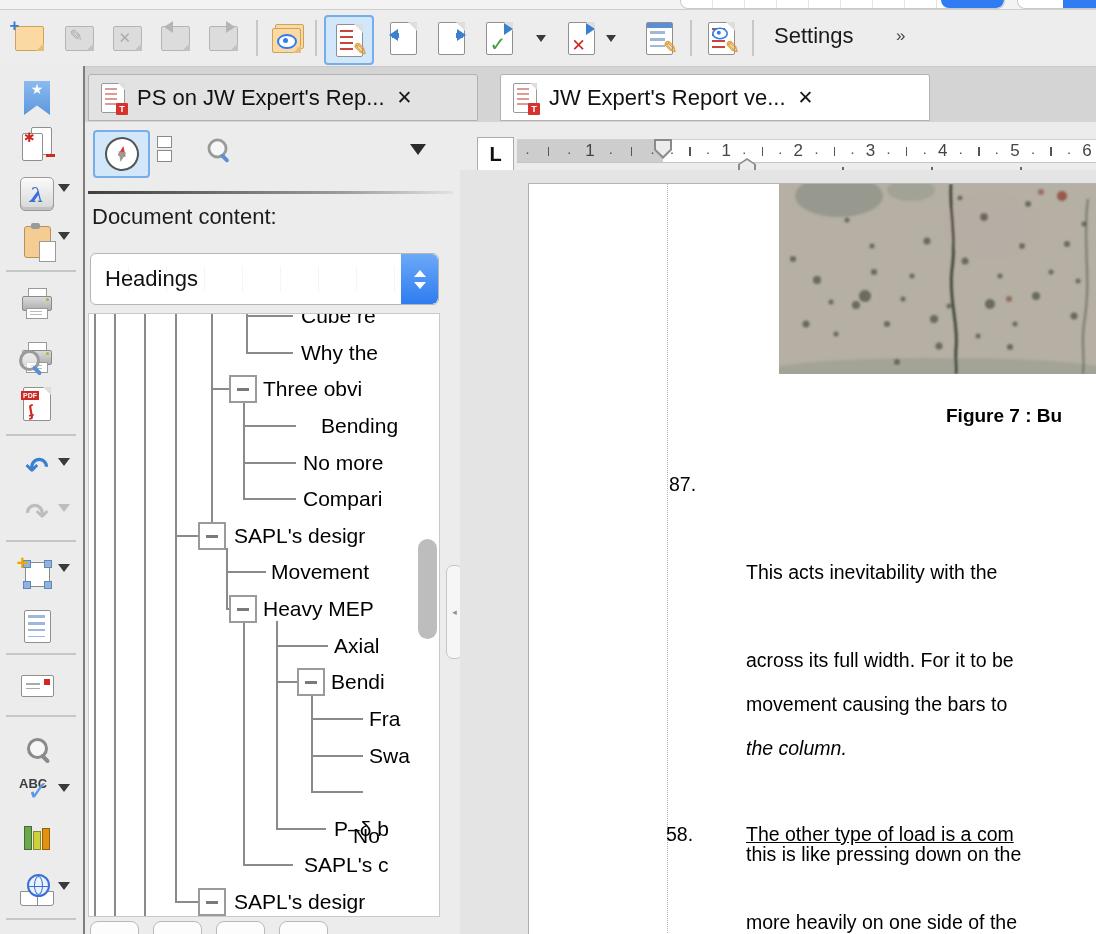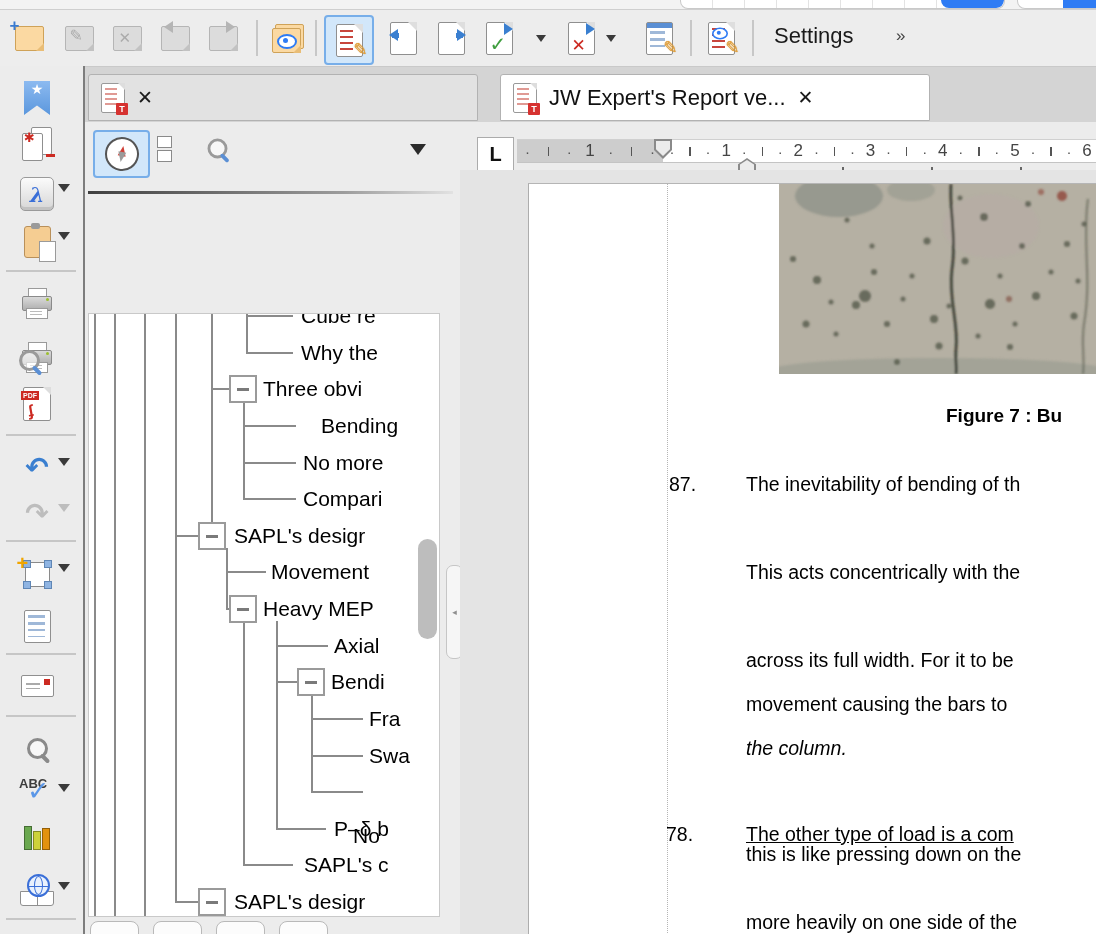--- a/index.html
+++ b/index.html
@@ -258,20 +258,21 @@
   <span class="overflow">»</span>
 </div>
 
 <div class="abs" id="tab-strip">
   <div class="tab inactive" style="left:3px;width:390px;">
     <div class="tabdoc">
         <i class="fold"></i>
         <i class="rl"></i>
       <span class="badge">T</span>
       </div>
+    <span class="tlabel">PS on JW Expert's Rep...</span>
     <span class="tclose">✕</span>
   </div>
   <div class="tab active" style="left:415px;width:430px;">
     <div class="tabdoc">
         <i class="fold"></i>
         <i class="rl"></i>
       <span class="badge">T</span>
       </div>
     <span class="tlabel">JW Expert's Report ve...</span>
     <span class="tclose">✕</span>
@@ -400,20 +401,28 @@
     <div class="twobox">
         <i></i>
         <i></i>
       </div>
   </div>
   <div class="abs" style="left:122px;top:16px;">
     <div class="mag blue" style="transform:scale(.95);"></div>
   </div>
   <div class="abs" style="left:325px;top:22px;width:0;height:0;border:8px solid transparent;border-top:11px solid #2b2b2b;"></div>
   <div class="abs nav-divider"></div>
+  <div class="abs content-label">Document content:</div>
+  <div class="abs hselect">
+    <span class="val">Headings</span>
+    <span class="hstep">
+        <i class="up"></i>
+        <i class="dn"></i>
+      </span>
+  </div>
 
   <div id="tree">
 
     <i class="vl" style="left:5px;top:0;height:602px;"></i>
     <i class="vl" style="left:25px;top:0;height:602px;"></i>
     <i class="vl" style="left:55px;top:0;height:602px;"></i>
     <i class="vl" style="left:86px;top:0;height:588px;"></i>
     <i class="vl" style="left:122px;top:0;height:208px;"></i>
     <i class="vl" style="left:157px;top:0;height:39px;"></i>
     <i class="vl" style="left:154px;top:87px;height:98px;"></i>
@@ -651,25 +660,24 @@
           <circle cx="262" cy="8" r="3" fill="#8e4438" opacity=".6"></circle>
           <circle cx="230" cy="115" r="3" fill="#7c4438" opacity=".6"></circle>
           <path d="M172,0 C170,25 178,55 173,85 C169,115 180,140 177,165 C176,175 178,183 177,190" fill="none" stroke="#262a20" stroke-width="2.6" opacity=".85"></path>
           <path d="M309,15 C303,55 313,95 305,140 C302,160 306,175 304,190" fill="none" stroke="#4e5345" stroke-width="2.2" opacity=".55"></path>
         </g>
       </svg>
 
       <div class="figcap">Figure 7 :  Bu</div>
 
       <div class="pnum" style="left:140px;top:289px;">87.</div>
-      <div class="pline" style="top:289px;">The inevitability of bending of th</div>
-      <div class="pline" style="top:377px;">This acts concentrically with the</div>
+      <div class="pline" style="top:377px;">This acts inevitability with the</div>
       <div class="pline" style="top:509px;">movement causing the bars to</div>
       <div class="pline" style="top:465px;">across its full width. For it to be</div>
       <div class="pline" style="top:553px;font-style:italic;">the column.</div>
 
-      <div class="pnum" style="left:137px;top:639px;">78.</div>
+      <div class="pnum" style="left:137px;top:639px;">58.</div>
       <div class="pline" style="top:639px;text-decoration:underline;">The other type of load is a com</div>
       <div class="pline" style="top:659px;">this is like pressing down on the</div>
       <div class="pline" style="top:727px;">more heavily on one side of the</div>
     </div>
   </div>
 </div>
 
 </body></html>

